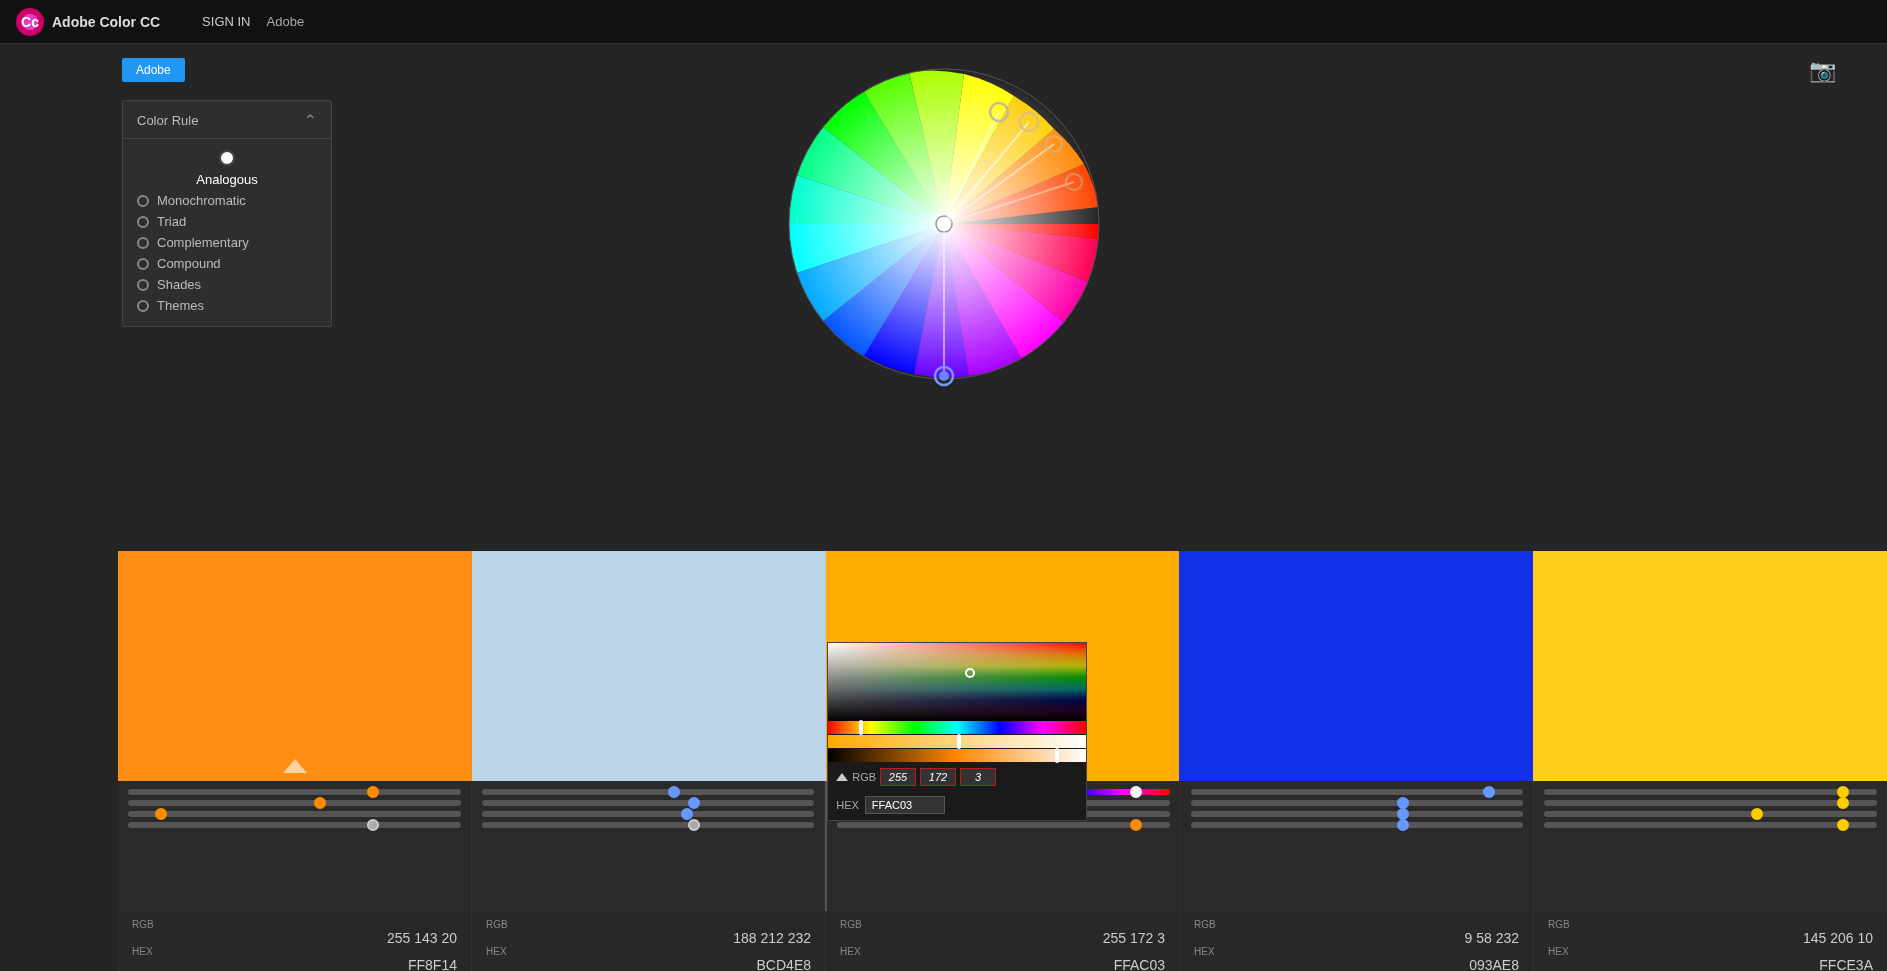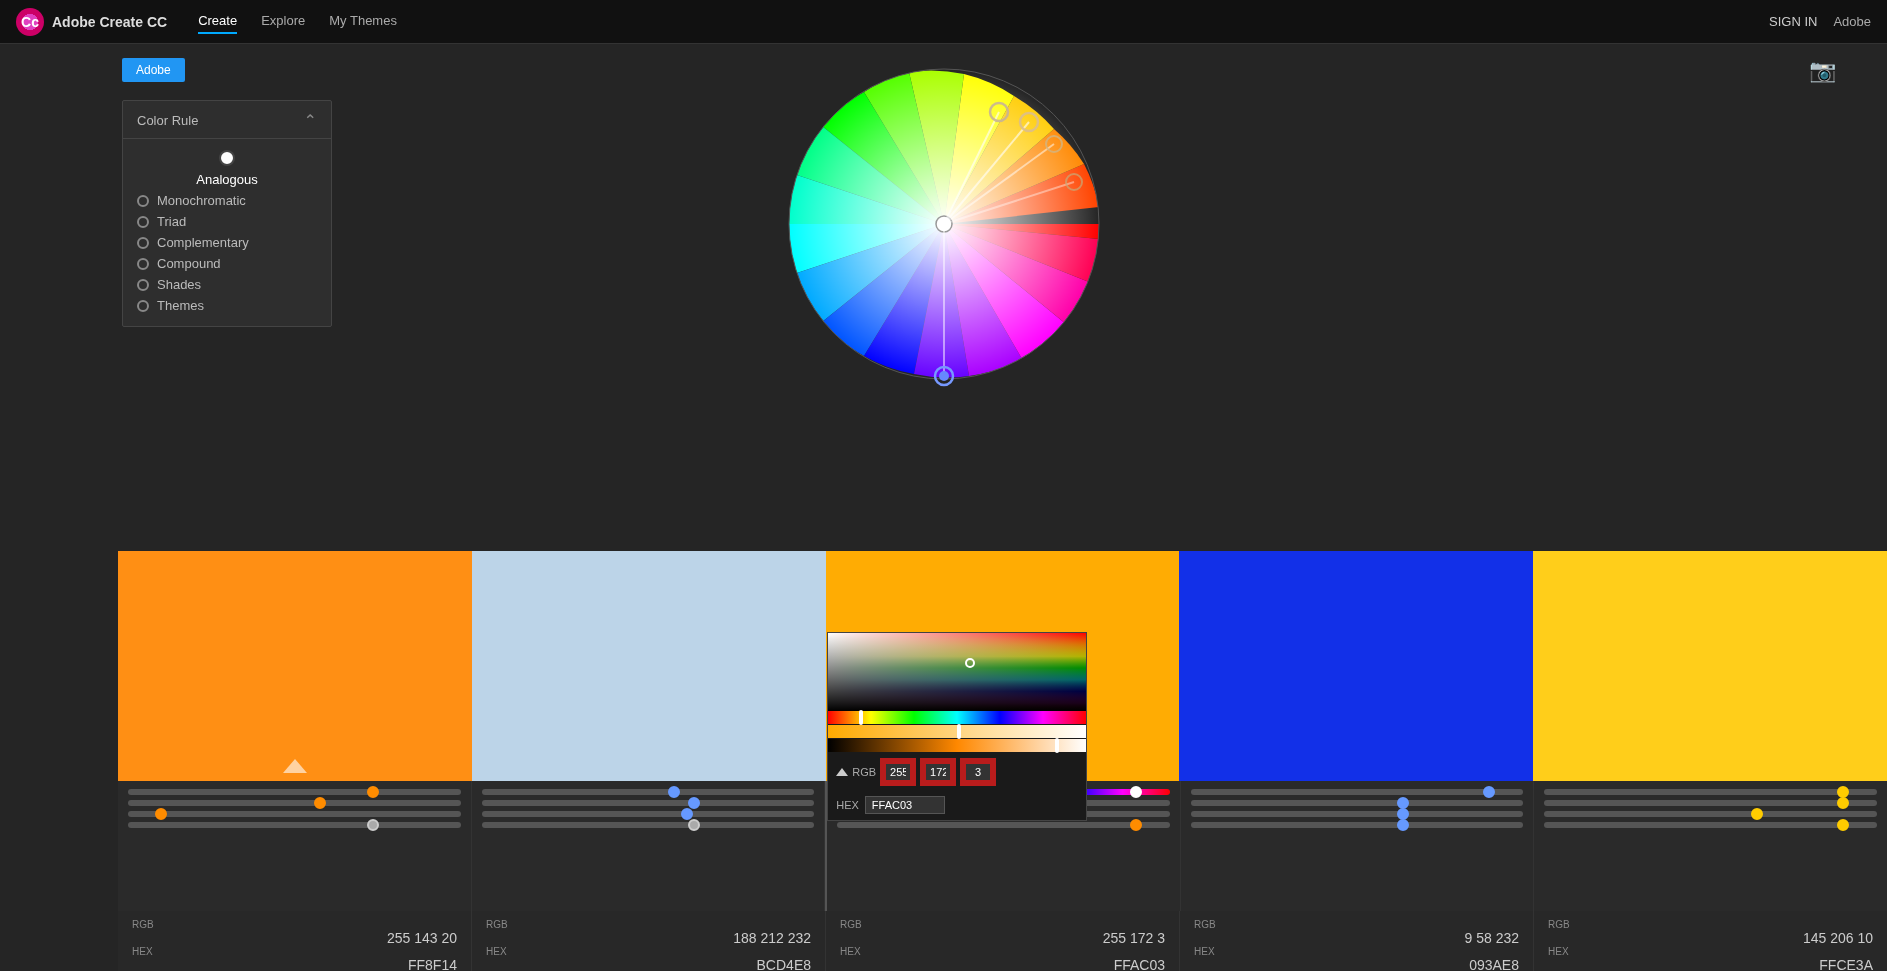--- a/index.html
+++ b/index.html
@@ -19,21 +19,21 @@
       height: 44px;
       display: flex;
       align-items: center;
       padding: 0 16px;
       border-bottom: 1px solid #333;
     }
     .nav-logo {
       display: flex;
       align-items: center;
       gap: 8px;
-      margin-right: 31px;
+      margin-right: 42px;
     }
     .nav-logo-icon {
       width: 28px;
       height: 28px;
       background: radial-gradient(circle, #e040c0 40%, transparent 40%), #cc0066;
       border-radius: 50%;
       display: flex;
       align-items: center;
       justify-content: center;
       font-size: 14px;
@@ -269,26 +269,27 @@
       border-left: 6px solid transparent;
       border-right: 6px solid transparent;
       border-bottom: 8px solid #ccc;
     }
     .picker-label {
       font-size: 11px;
       color: #aaa;
     }
     .picker-value-box {
       background: #333;
-      border: 6px solid #b91c1c;
+      border: 1px solid #b91c1c;
       color: white;
       font-size: 11px;
       padding: 2px 4px;
       width: 36px;
       text-align: center;
+      font-style: italic;
     }
     .picker-hex-row {
       display: flex;
       align-items: center;
       padding: 4px 8px 6px;
       gap: 6px;
     }
     .picker-hex-label {
       font-size: 11px;
       color: #aaa;
@@ -337,26 +338,21 @@
       color: #888;
       cursor: pointer;
     }
   </style>
 </head>
 <body>
 
 <nav class="nav">
   <div class="nav-logo">
     <div class="nav-logo-icon">Cc</div>
-    <span class="nav-title">Adobe Create CC</span>
-  </div>
-  <div class="nav-links">
-    <span class="nav-link active">Create</span>
-    <span class="nav-link">Explore</span>
-    <span class="nav-link">My Themes</span>
+    <span class="nav-title">Adobe Color CC</span>
   </div>
   <div class="nav-right">
     <span class="sign-in-btn">SIGN IN</span>
     <span>Adobe</span>
   </div>
 </nav>
 
 <div class="main">
 
   <button class="save-btn">Adobe</button>

